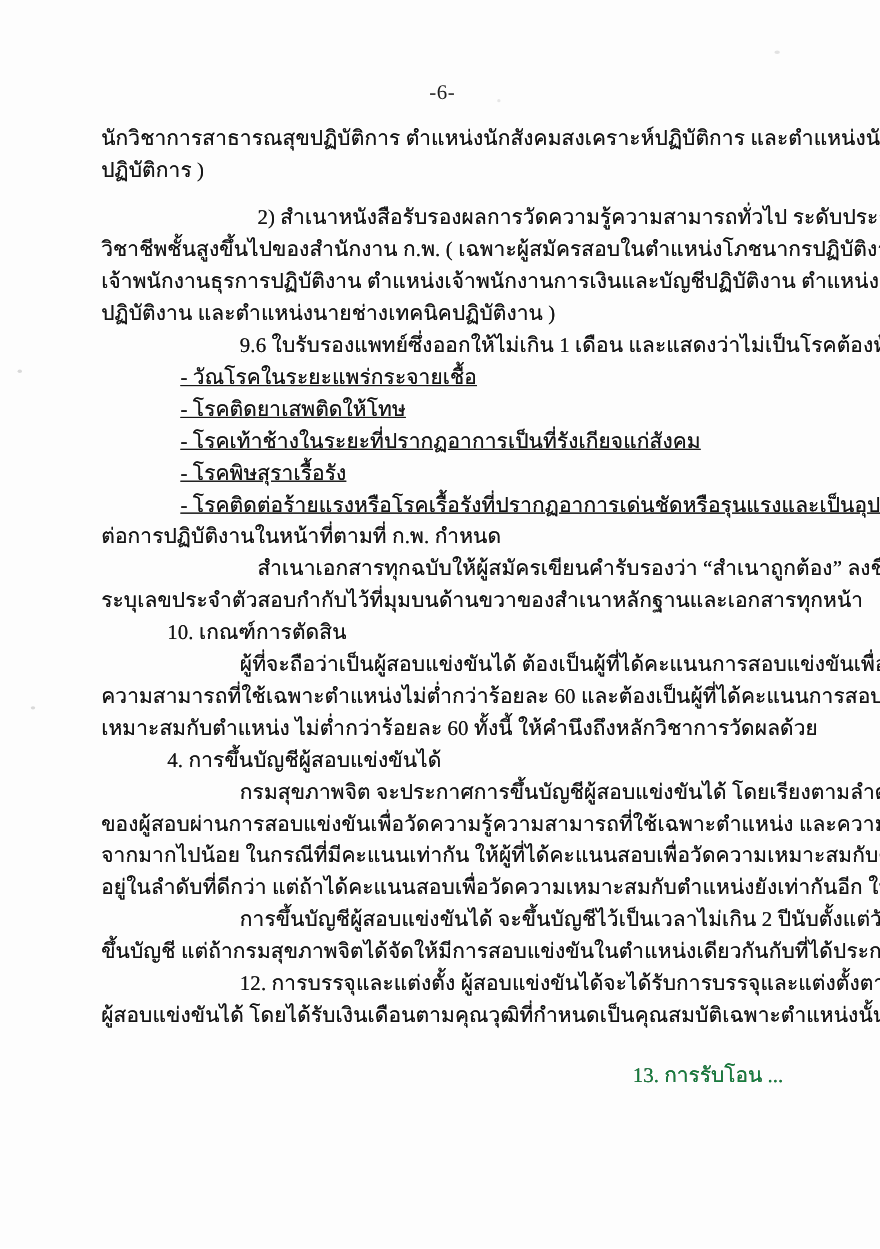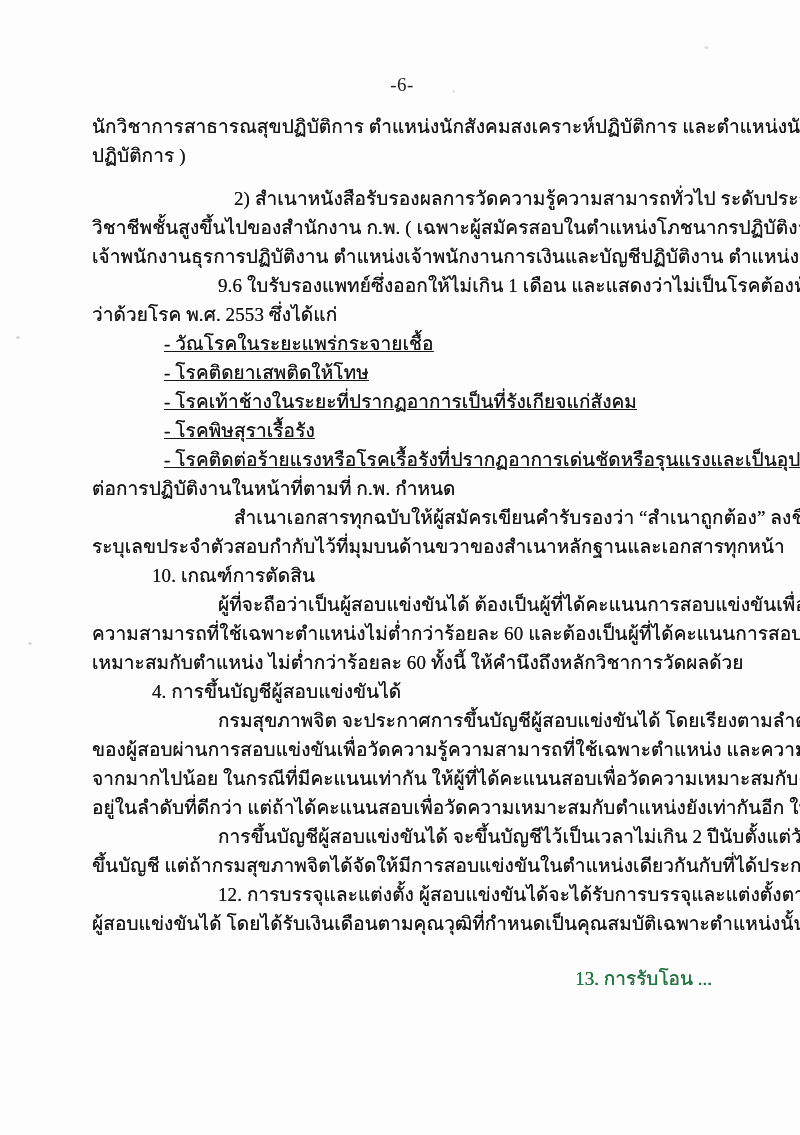--- a/index.html
+++ b/index.html
@@ -71,22 +71,22 @@
   <div class="speck s5"></div>
 
   <div class="page-number">-6-</div>
 
   <div class="doc-body" id="doc-body">
       <div class="line flush">นักวิชาการสาธารณสุขปฏิบัติการ ตำแหน่งนักสังคมสงเคราะห์ปฏิบัติการ และตำแหน่งนักโภชนาการ</div>
       <div class="line flush">ปฏิบัติการ )</div>
       <div class="line para2 gap-before">2) สำเนาหนังสือรับรองผลการวัดความรู้ความสามารถทั่วไป ระดับประกาศนียบัตร</div>
       <div class="line flush">วิชาชีพชั้นสูงขึ้นไปของสำนักงาน ก.พ. ( เฉพาะผู้สมัครสอบในตำแหน่งโภชนากรปฏิบัติงาน  ตำแหน่ง</div>
       <div class="line flush">เจ้าพนักงานธุรการปฏิบัติงาน ตำแหน่งเจ้าพนักงานการเงินและบัญชีปฏิบัติงาน ตำแหน่งเจ้าพนักงานพัสดุ</div>
+      <div class="line flush">ปฏิบัติงาน และตำแหน่งนายช่างเทคนิคปฏิบัติงาน )</div>
       <div class="line para">9.6 ใบรับรองแพทย์ซึ่งออกให้ไม่เกิน 1 เดือน และแสดงว่าไม่เป็นโรคต้องห้ามตามกฎ ก.พ.</div>
-      <div class="line flush">ว่าด้วยโรค พ.ศ. 2553 ซึ่งได้แก่</div>
       <div class="line list">- วัณโรคในระยะแพร่กระจายเชื้อ</div>
       <div class="line list">- โรคติดยาเสพติดให้โทษ</div>
       <div class="line list">- โรคเท้าช้างในระยะที่ปรากฏอาการเป็นที่รังเกียจแก่สังคม</div>
       <div class="line list">- โรคพิษสุราเรื้อรัง</div>
       <div class="line list">- โรคติดต่อร้ายแรงหรือโรคเรื้อรังที่ปรากฏอาการเด่นชัดหรือรุนแรงและเป็นอุปสรรค</div>
       <div class="line flush">ต่อการปฏิบัติงานในหน้าที่ตามที่ ก.พ. กำหนด</div>
       <div class="line para2">สำเนาเอกสารทุกฉบับให้ผู้สมัครเขียนคำรับรองว่า “สำเนาถูกต้อง” ลงชื่อ วันที่ และ</div>
       <div class="line flush">ระบุเลขประจำตัวสอบกำกับไว้ที่มุมบนด้านขวาของสำเนาหลักฐานและเอกสารทุกหน้า</div>
       <div class="line head">10. เกณฑ์การตัดสิน</div>
       <div class="line para">ผู้ที่จะถือว่าเป็นผู้สอบแข่งขันได้ ต้องเป็นผู้ที่ได้คะแนนการสอบแข่งขันเพื่อวัดความรู้</div>

